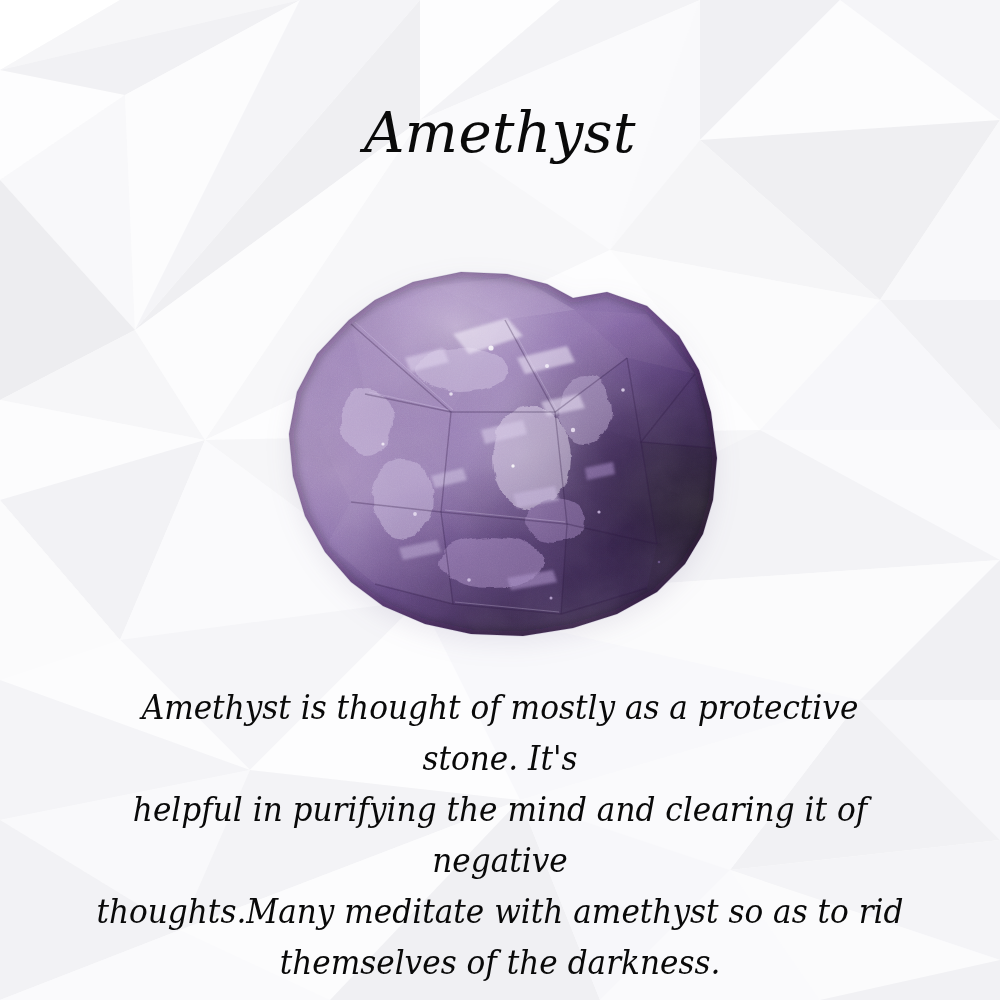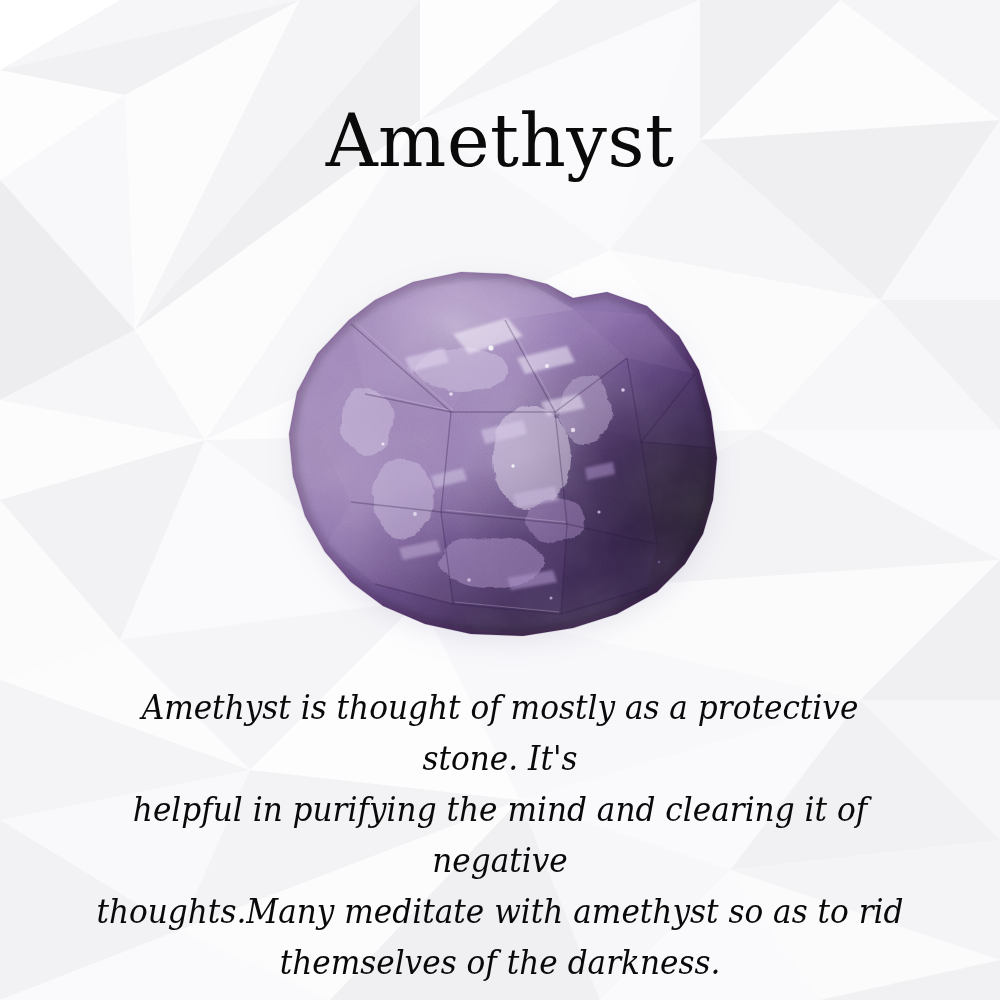--- a/index.html
+++ b/index.html
@@ -30,22 +30,23 @@
   }
 
   
   #title {
     position: absolute;
     left: 0;
     right: 0;
     top: 104px;
     text-align: center;
     font-family: "DejaVu Serif", "Liberation Serif", serif;
+    font-style: italic;
     font-weight: 400;
-    font-size: 72px;
+    font-size: 56px;
     line-height: 1.05;
     color: #0a0a0a;
     letter-spacing: 0.5px;
     white-space: nowrap;
   }
 
   
   #stone-wrap {
     position: absolute;
     left: 255px;

